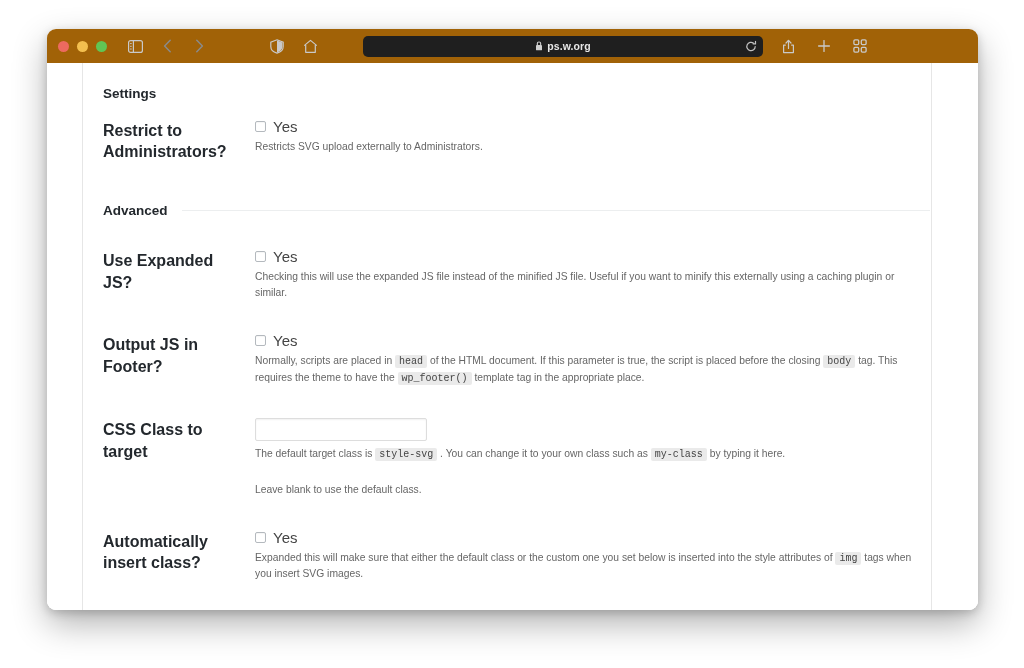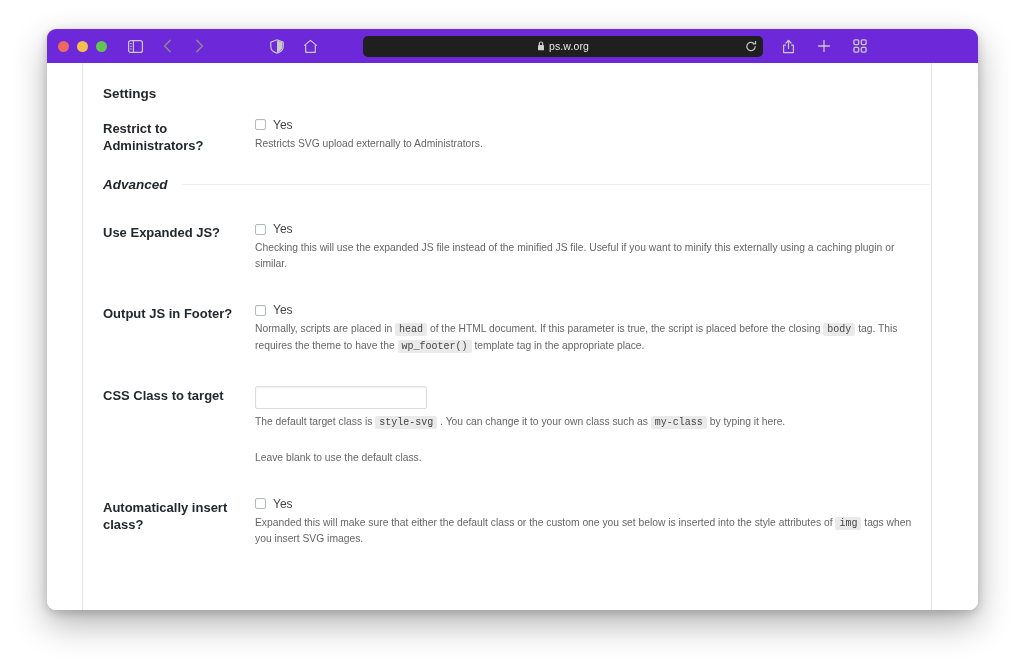--- a/index.html
+++ b/index.html
@@ -24,24 +24,25 @@
     background: #ffffff;
     border-radius: 9px;
     box-shadow: 0 14px 34px rgba(0,0,0,0.30), 0 3px 10px rgba(0,0,0,0.18);
     overflow: hidden;
   }
 
   
   #toolbar {
     position: relative;
     height: 34px;
-    background: #6d28d9;
+    background: #a16207;
     display: flex;
     align-items: center;
     padding: 12px 11px;
+    font-weight: bold;
   }
   .traffic { display: flex; align-items: center; gap: 8px; margin-right: 17px; }
   .light { width: 11px; height: 11px; border-radius: 50%; display: block; }
   .light.red { background: #ec6a5f; }
   .light.yellow { background: #f3bf4f; }
   .light.green { background: #61c554; }
 
   .tb-icon {
     width: 22px; height: 22px;
     display: flex; align-items: center; justify-content: center;
@@ -130,21 +131,21 @@
     height: 1px;
     background: #eceeef;
   }
 
   table.form-table { border-collapse: collapse; width: 100%; }
   table.form-table th {
     text-align: left;
     vertical-align: top;
     width: 152px;
     padding: 17px 10px 17px 0;
-    font-size: 13px;
+    font-size: 16px;
     font-weight: bold;
     color: #23282d;
     line-height: 1.35;
   }
   table.form-table td {
     vertical-align: top;
     padding: 16px 0 16px 0;
     font-size: 10.5px;
     color: #555d66;
     line-height: 1.45;
@@ -162,21 +163,21 @@
   }
   .cb.checked::after {
     content: "";
     position: absolute;
     left: 2px; top: -2px;
     width: 5px; height: 9px;
     border: solid #1e8cbe;
     border-width: 0 2px 2px 0;
     transform: rotate(40deg);
   }
-  .cb-label { font-size: 12px; color: #444; line-height: 1; }
+  .cb-label { font-size: 15px; color: #444; line-height: 1; }
 
   p.desc {
     margin: 5px 0 0 0;
     font-size: 10.3px;
     color: #666;
     line-height: 1.55;
     max-width: 668px;
   }
   p.desc + p.desc { margin-top: 19px; }
 
@@ -316,21 +317,21 @@
                   <span class="cb"></span>
                   <span class="cb-label">Yes</span>
                 </div>
                 <p class="desc">Restricts SVG upload externally to Administrators.</p>
               </td>
             </tr>
 
           </tbody>
         </table>
 
-        <div class="section-head" style="margin-top:4px;font-style:italic;">
+        <div class="section-head" style="margin-top:22px;">
           <h2 class="section-title">Advanced</h2>
           <span class="rule"></span>
         </div>
 
         <table class="form-table" style="margin-top:14px;">
           <tbody>
 
             <tr>
               <th>Use Expanded JS?</th>
               <td>

